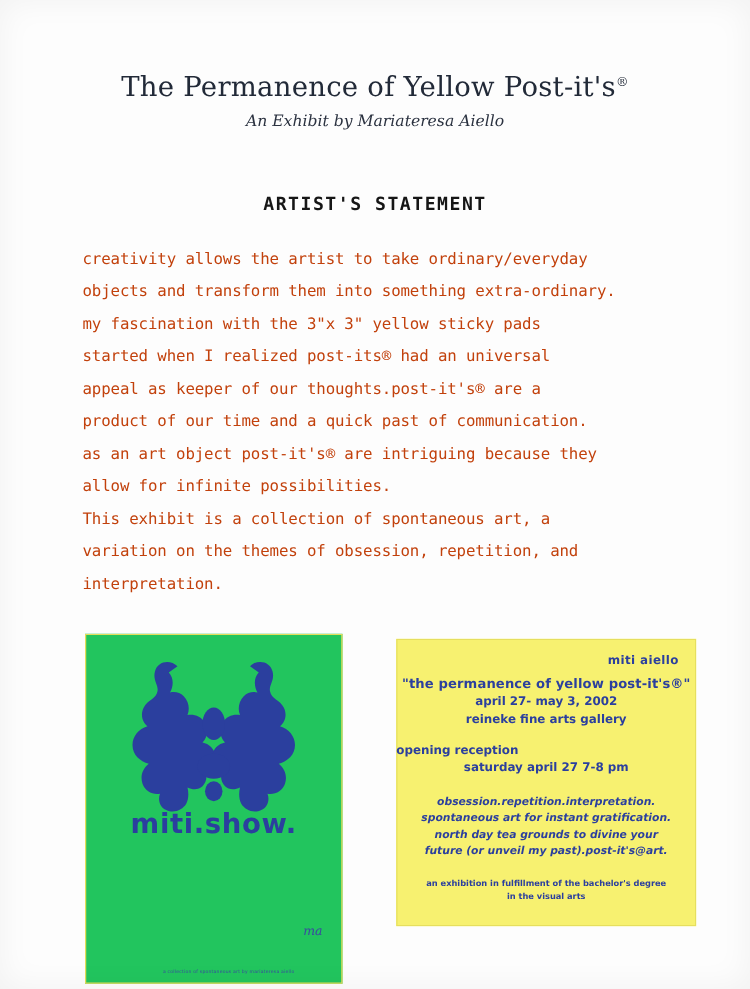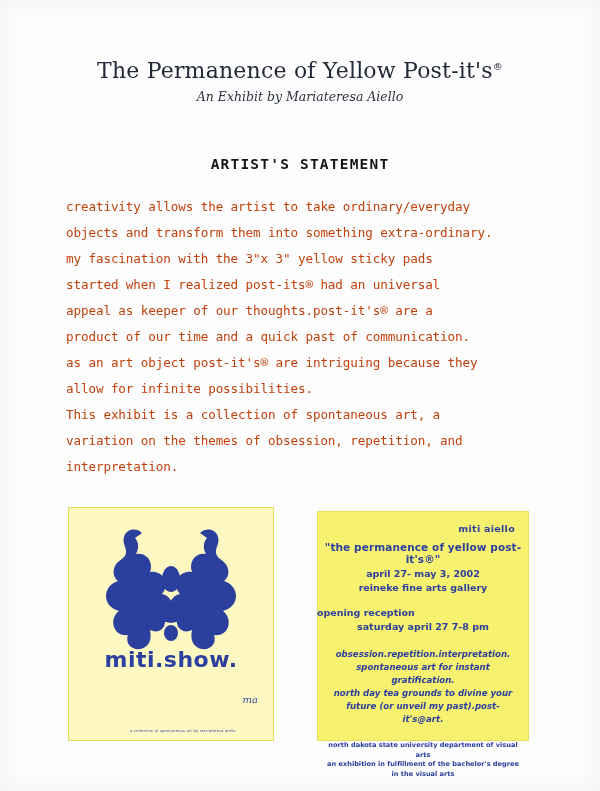--- a/index.html
+++ b/index.html
@@ -81,22 +81,22 @@
     width: 600px;
     height: 240px;
   }
 
   
   .sticky-left {
     position: absolute;
     left: 68px;
     top: 0;
     width: 206px;
-    height: 234px;
-    background: #fef9c3;
+    height: 280px;
+    background: #22c55e;
     box-shadow: 0 0 0 1px #e4dd5a inset;
   }
   .blot {
     position: absolute;
     left: 0;
     top: 14px;
     width: 206px;
     height: 130px;
   }
   .show-text {
@@ -132,21 +132,21 @@
     letter-spacing: 0.2px;
     white-space: nowrap;
     overflow: hidden;
   }
 
   
   .sticky-right {
     position: absolute;
     left: 317px;
     top: 4px;
-    width: 212px;
+    width: 240px;
     height: 230px;
     background: #f7f170;
     box-shadow: 0 0 0 1px #e6df5e inset;
     color: #2b3f9e;
     font-family: "DejaVu Sans", sans-serif;
   }
   .sr-artist {
     text-align: right;
     font-weight: bold;
     font-size: 9.5px;
@@ -260,21 +260,20 @@
       <div class="sr-venue">reineke fine arts gallery</div>
       <div class="sr-reception-label">opening reception</div>
       <div class="sr-reception-time">saturday april 27 7-8 pm</div>
       <div class="sr-body">
         <div>obsession.repetition.interpretation.</div>
         <div>spontaneous art for instant gratification.</div>
         <div>north day tea grounds to divine your</div>
         <div>future (or unveil my past).post-it's@art.</div>
       </div>
       <div class="sr-foot">
-        <div>north dakota state university department of visual arts</div>
         <div>an exhibition in fulfillment of the bachelor's degree</div>
         <div>in the visual arts</div>
       </div>
     </div>
 
   </div>
 
   <div class="scan-edge"></div>
 </div>
 

